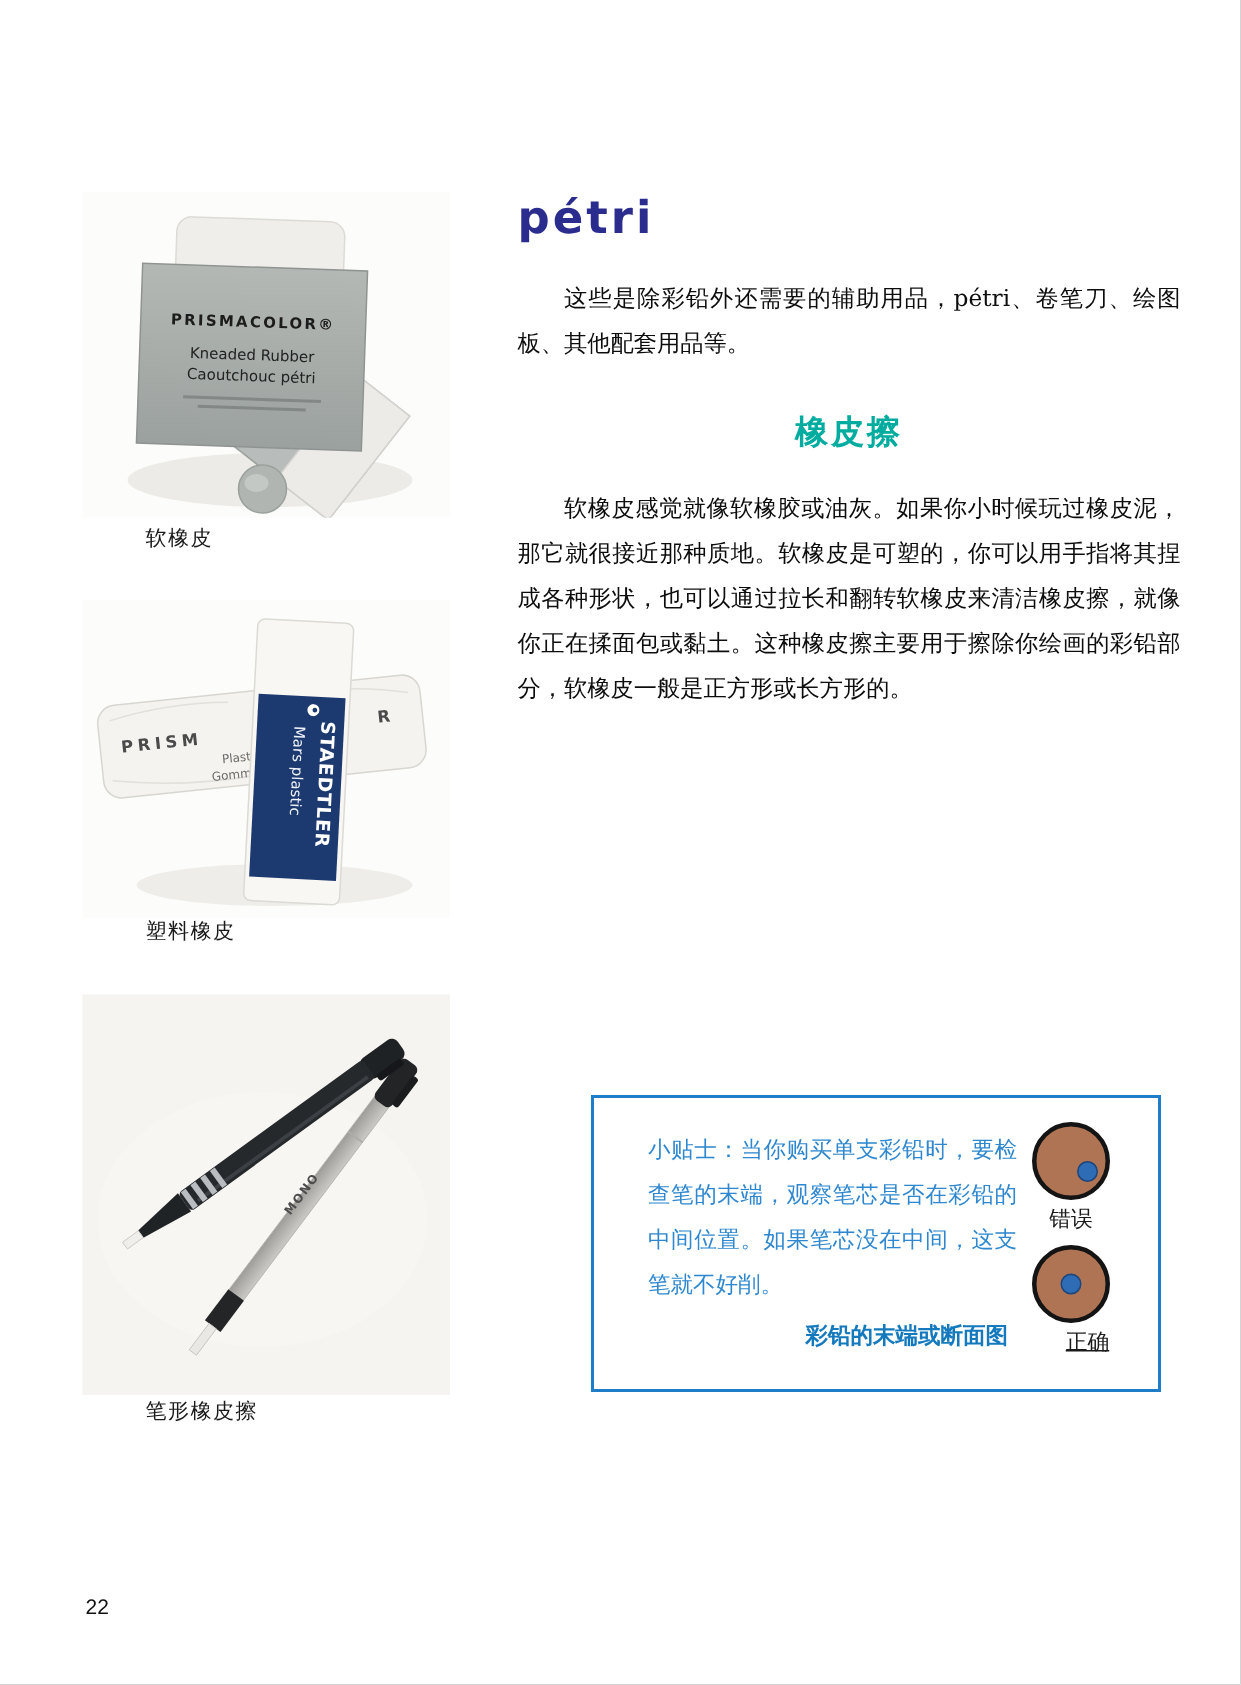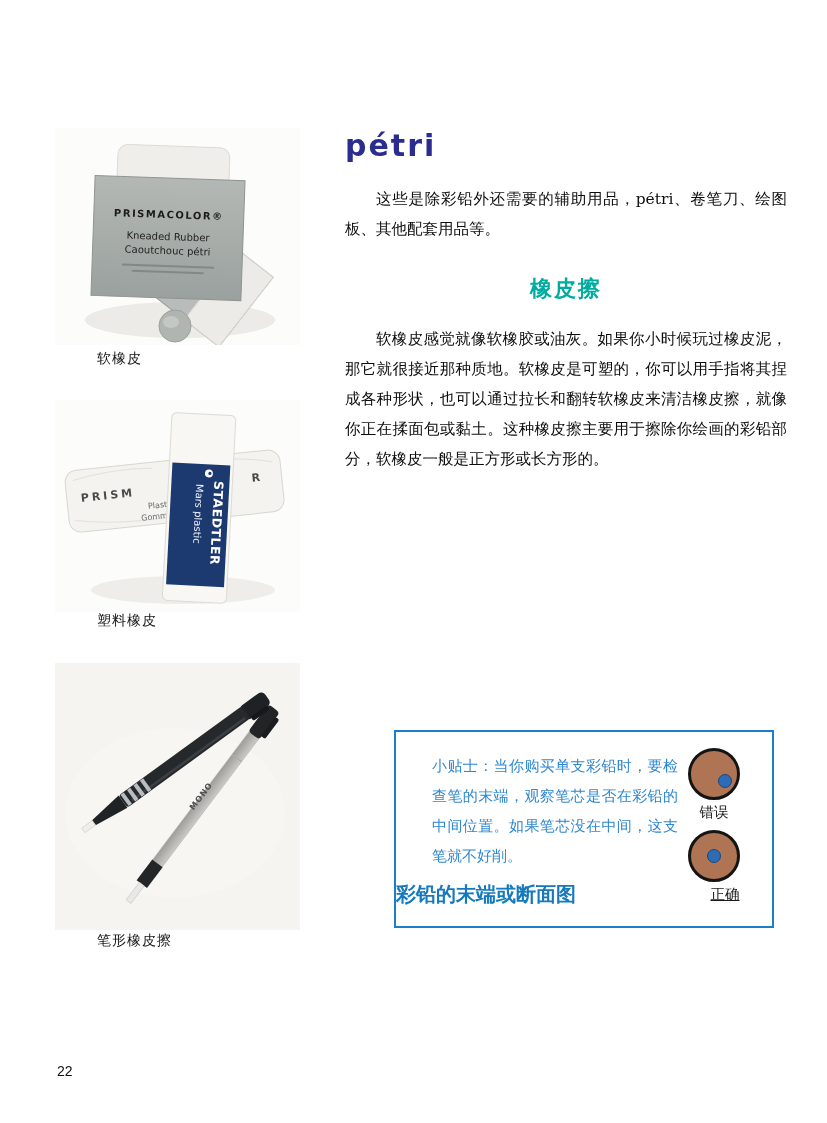--- a/index.html
+++ b/index.html
@@ -39,22 +39,22 @@
   
   .tipbox{
     position:absolute; left:346px; top:730px; width:380px; height:198px;
     border:2px solid #1e7dc8; box-sizing:border-box; background:#fff;margin-left:48px;
   }
   .tip-text{
     position:absolute; left:36px; top:19px; width:246px;
     font-size:15px; line-height:30px; color:#2f87cf; text-align:justify;
   }
   .tip-caption{
-    position:absolute; left:0; top:149px; width:276px; 
-    font-size:20px; font-weight:bold; color:#1479bd;
+    position:absolute; left:0; top:149px; width:276px; text-align:right;
+    font-size:15px; font-weight:bold; color:#1479bd;
   }
   .fig-circle{
     position:absolute; width:52px; height:52px; border-radius:50%;
     background:#ae7454; border:3px solid #141414; box-sizing:border-box;
   }
   .circle-wrong{left:292px; top:16px;}
   .circle-correct{left:292px; top:98px;}
   .core-dot{
     position:absolute; width:14px; height:14px; border-radius:50%;
     background:#2e6cb5; border:1px solid #1c457c; box-sizing:border-box;

